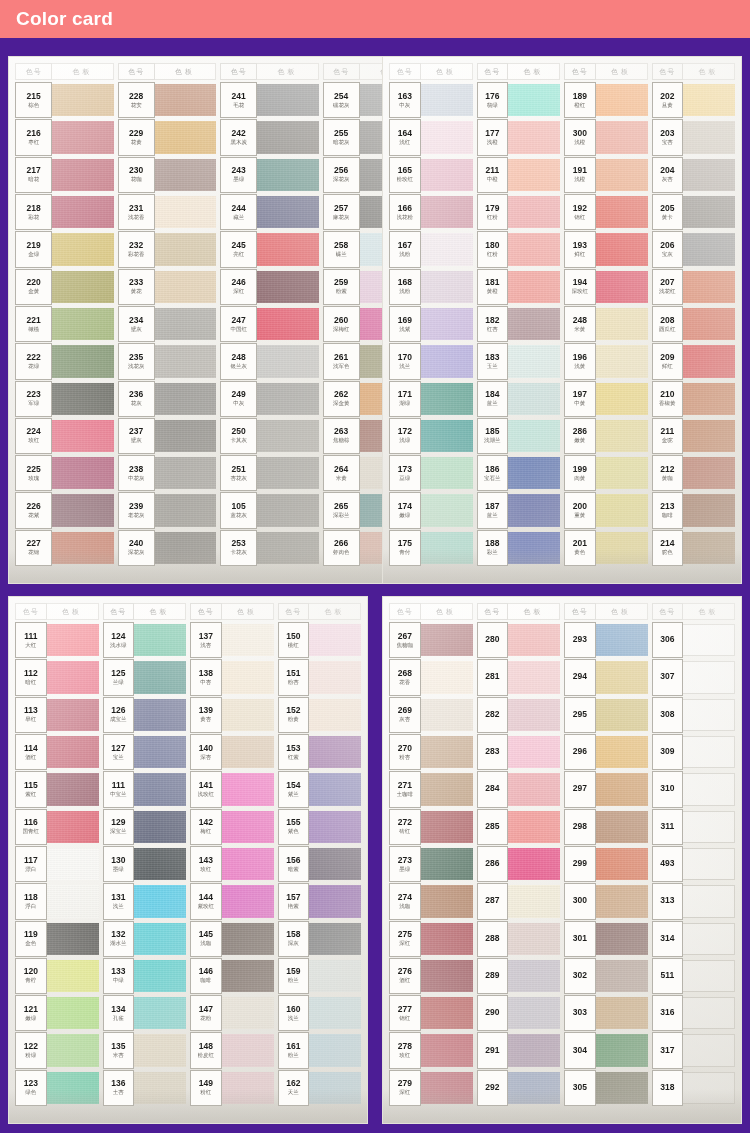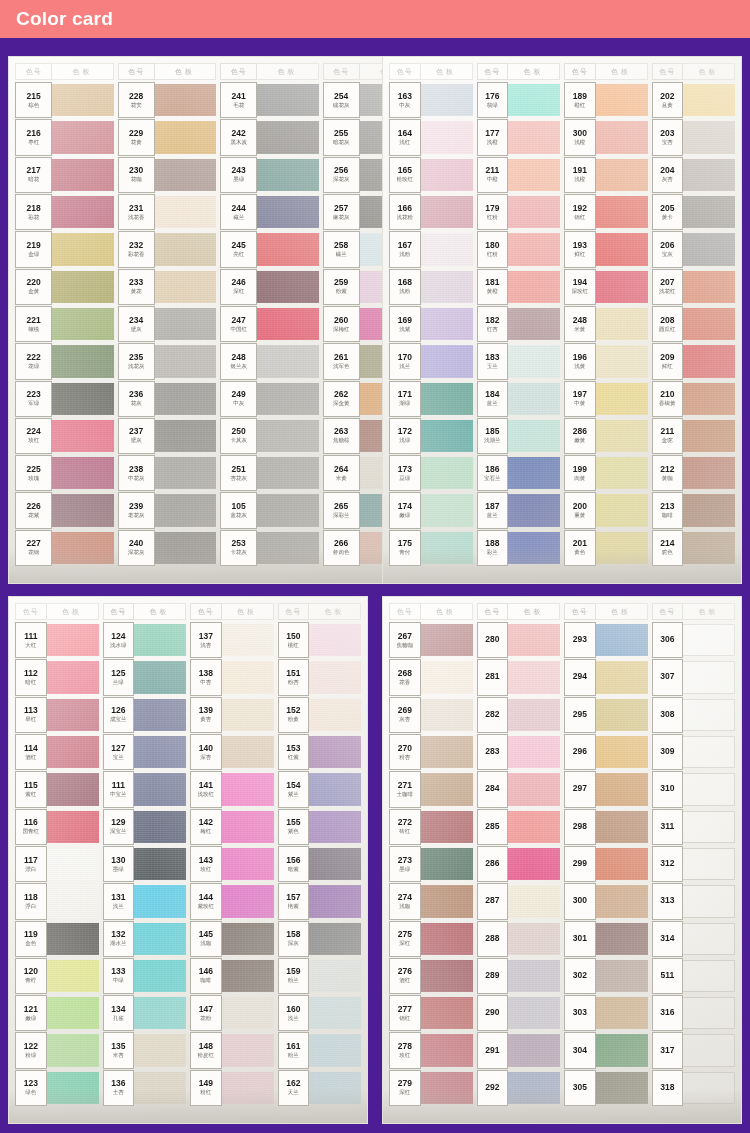--- a/index.html
+++ b/index.html
@@ -1689,21 +1689,21 @@
             </div>
             <div class="entry">
               <div class="tag">
                 <div class="code">311</div>
                 <div class="cname"></div>
               </div>
               <div class="swatch empty"></div>
             </div>
             <div class="entry">
               <div class="tag">
-                <div class="code">312</div>
+                <div class="code">493</div>
                 <div class="cname"></div>
               </div>
               <div class="swatch empty"></div>
             </div>
             <div class="entry">
               <div class="tag">
                 <div class="code">313</div>
                 <div class="cname"></div>
               </div>
               <div class="swatch empty"></div>

